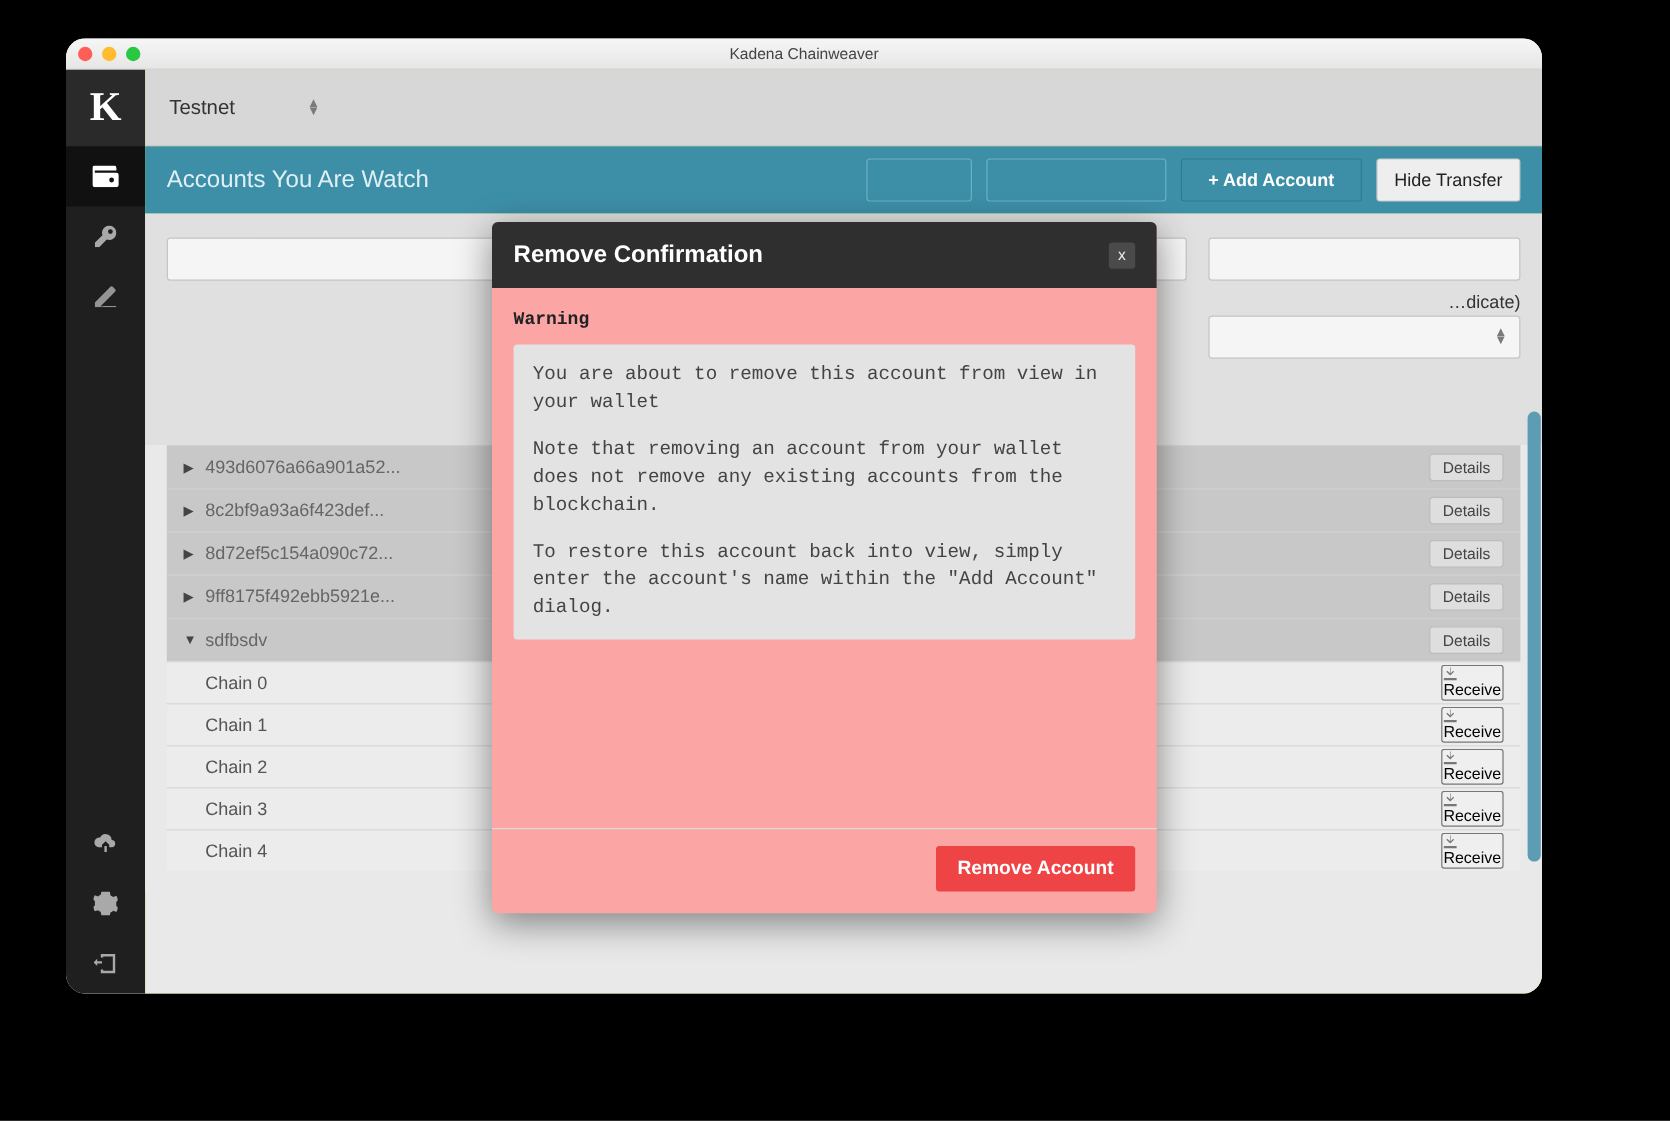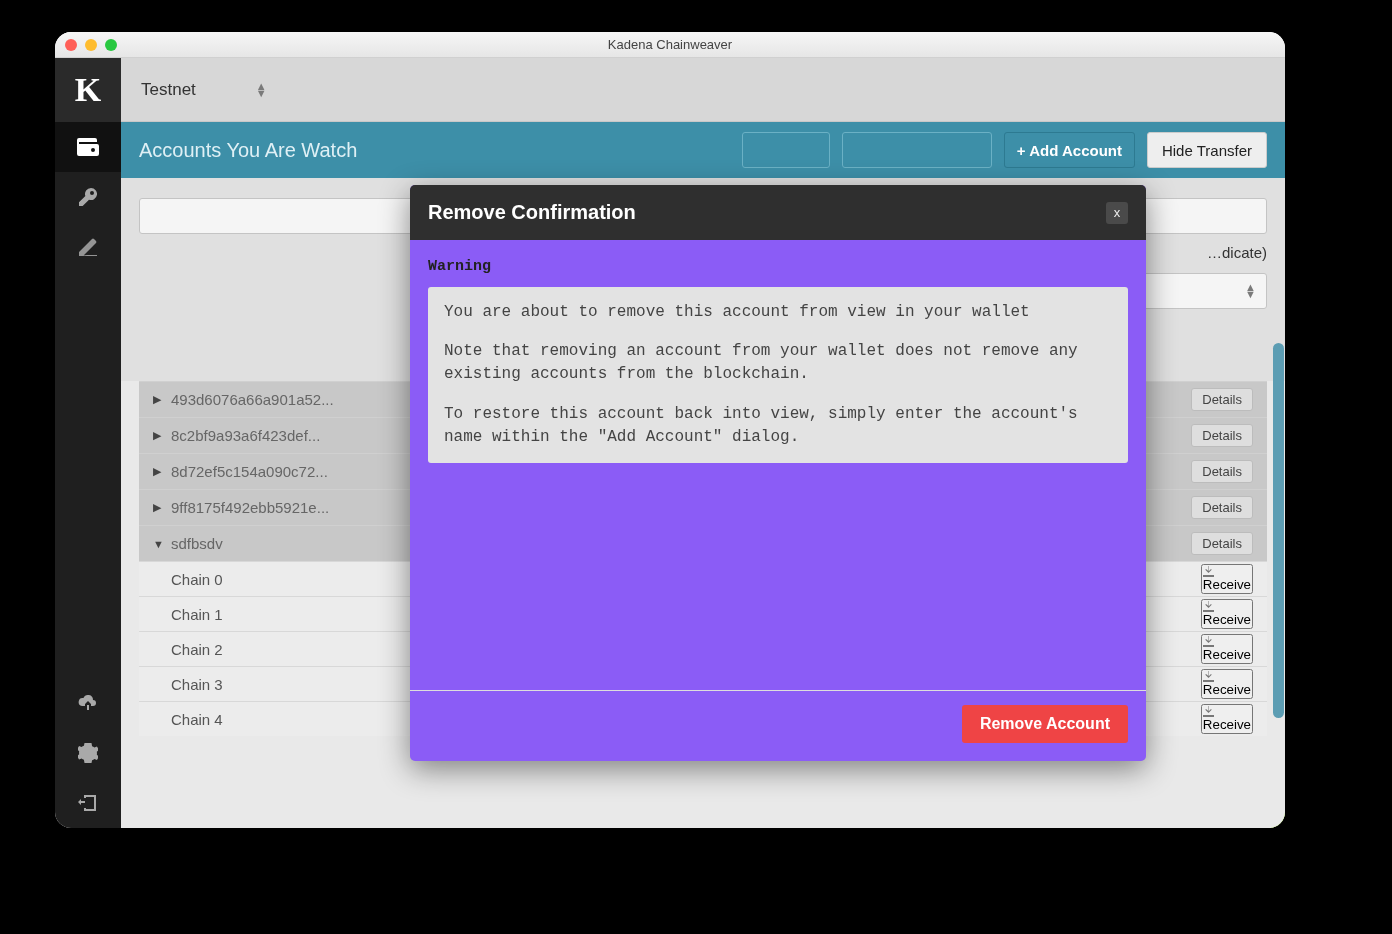--- a/index.html
+++ b/index.html
@@ -66,43 +66,43 @@
   }
   .btn-outline { background:#3d8fa8; color:#fff; border:1px solid #6bb1c5; }
   .btn-add { background:#3d8fa8; color:#fff; border:1px solid #2d7a91; font-weight:600; }
   .btn-light { background:#eee; color:#222; border:1px solid #ccc; }
   .content { flex:1; background:#e9e9e9; overflow:auto; position:relative; }
   .form-area { padding: 20px 18px 12px; background:#e0e0e0; }
   .form-row { display:flex; gap:18px; margin-bottom:10px; }
   .form-col { flex:1; }
   .form-col.narrow { flex:0 0 260px; }
   .input-box { height:36px; background:#f5f5f5; border:1px solid #c4c4c4; border-radius:3px; display:flex; align-items:center; padding:0 10px; color:#555; position:relative; }
-  .form-label { font-size:15px; color:#333; margin-bottom:12px; }
+  .form-label { font-size:15px; color:#333; margin-bottom:2px; }
   .table-area { background:#e9e9e9; padding: 0 18px 18px; }
   .thead-row { display:flex; padding: 10px 16px; font-weight:700; font-size:15px; color:#222; }
   .col-name { flex:0 0 200px; }
   .col-chain { flex:0 0 420px; }
   .trow { display:flex; align-items:center; padding: 0 14px; height:36px; border-top:1px solid #d0d0d0; background:#c8c8c8; font-size:15px; color:#555; }
   .trow .caret { width:18px; font-size:11px; color:#444; }
   .trow .name { flex:0 0 200px; color:#666; }
   .trow .rest { flex:1; }
   .trow .action-btn { background:#dedede; border:1px solid #bcbcbc; border-radius:3px; padding:3px 10px; font-size:13px; color:#444; display:flex; align-items:center; gap:5px; }
   .trow.expanded { background:#c8c8c8; }
   .chain-row { display:flex; align-items:center; padding:0 14px 0 32px; height:35px; border-top:1px solid #d8d8d8; background:#ececec; font-size:15px; color:#555; }
   .chain-row .name { flex:0 0 608px; }
   .chain-row .status { flex:1; color:#666; }
   .scrollbar-track { position:absolute; right:0; top:165px; width:14px; height:380px; }
   .scrollbar-thumb { position:absolute; right:1px; top:0; width:11px; height:375px; background:#5c9db3; border-radius:6px; }
   .modal {
     position:absolute;
     left: 355px;
     top: 153px;
-    width: 736px;
+    width: 554px;
     height: 576px;
-    background:#8b5cf6;
+    background:#fca5a5;
     border-radius:5px;
     box-shadow: 0 8px 30px rgba(0,0,0,0.45);
     display:flex; flex-direction:column;
     overflow:hidden;
   }
   .modal-header {
     background:#2f2f2f; color:#fff; padding: 16px 18px; display:flex; align-items:center;
   }
   .modal-title { font-size:20px; font-weight:700; flex:1; }
   .modal-close { width:22px; height:22px; background:#4a4a4a; border-radius:3px; display:flex; align-items:center; justify-content:center; font-size:13px; color:#eee; cursor:pointer; }
@@ -167,21 +167,21 @@
       <div class="topbar">
         <div class="network-select">
           <span>Testnet</span>
           <span class="sort-icon">▲<br>▼</span>
         </div>
       </div>
       <div class="page-header">
         <div class="page-title">Accounts You Are Watch</div>
         <button class="btn btn-outline" style="width:88px; height:36px;"></button>
         <button class="btn btn-outline" style="width:150px; height:36px;"></button>
-        <button class="btn btn-add" style="height:36px; padding:0 12px;">+ Add Account</button>
+        <button class="btn btn-add" style="height:36px; padding:0 22px;">+ Add Account</button>
         <button class="btn btn-light" style="height:36px; padding:0 14px;">Hide Transfer</button>
       </div>
 
       <div class="content">
         <div class="form-area">
           <div class="form-row">
             <div class="form-col">
                 <div class="input-box"></div>
               </div>
             <div class="form-col narrow">

